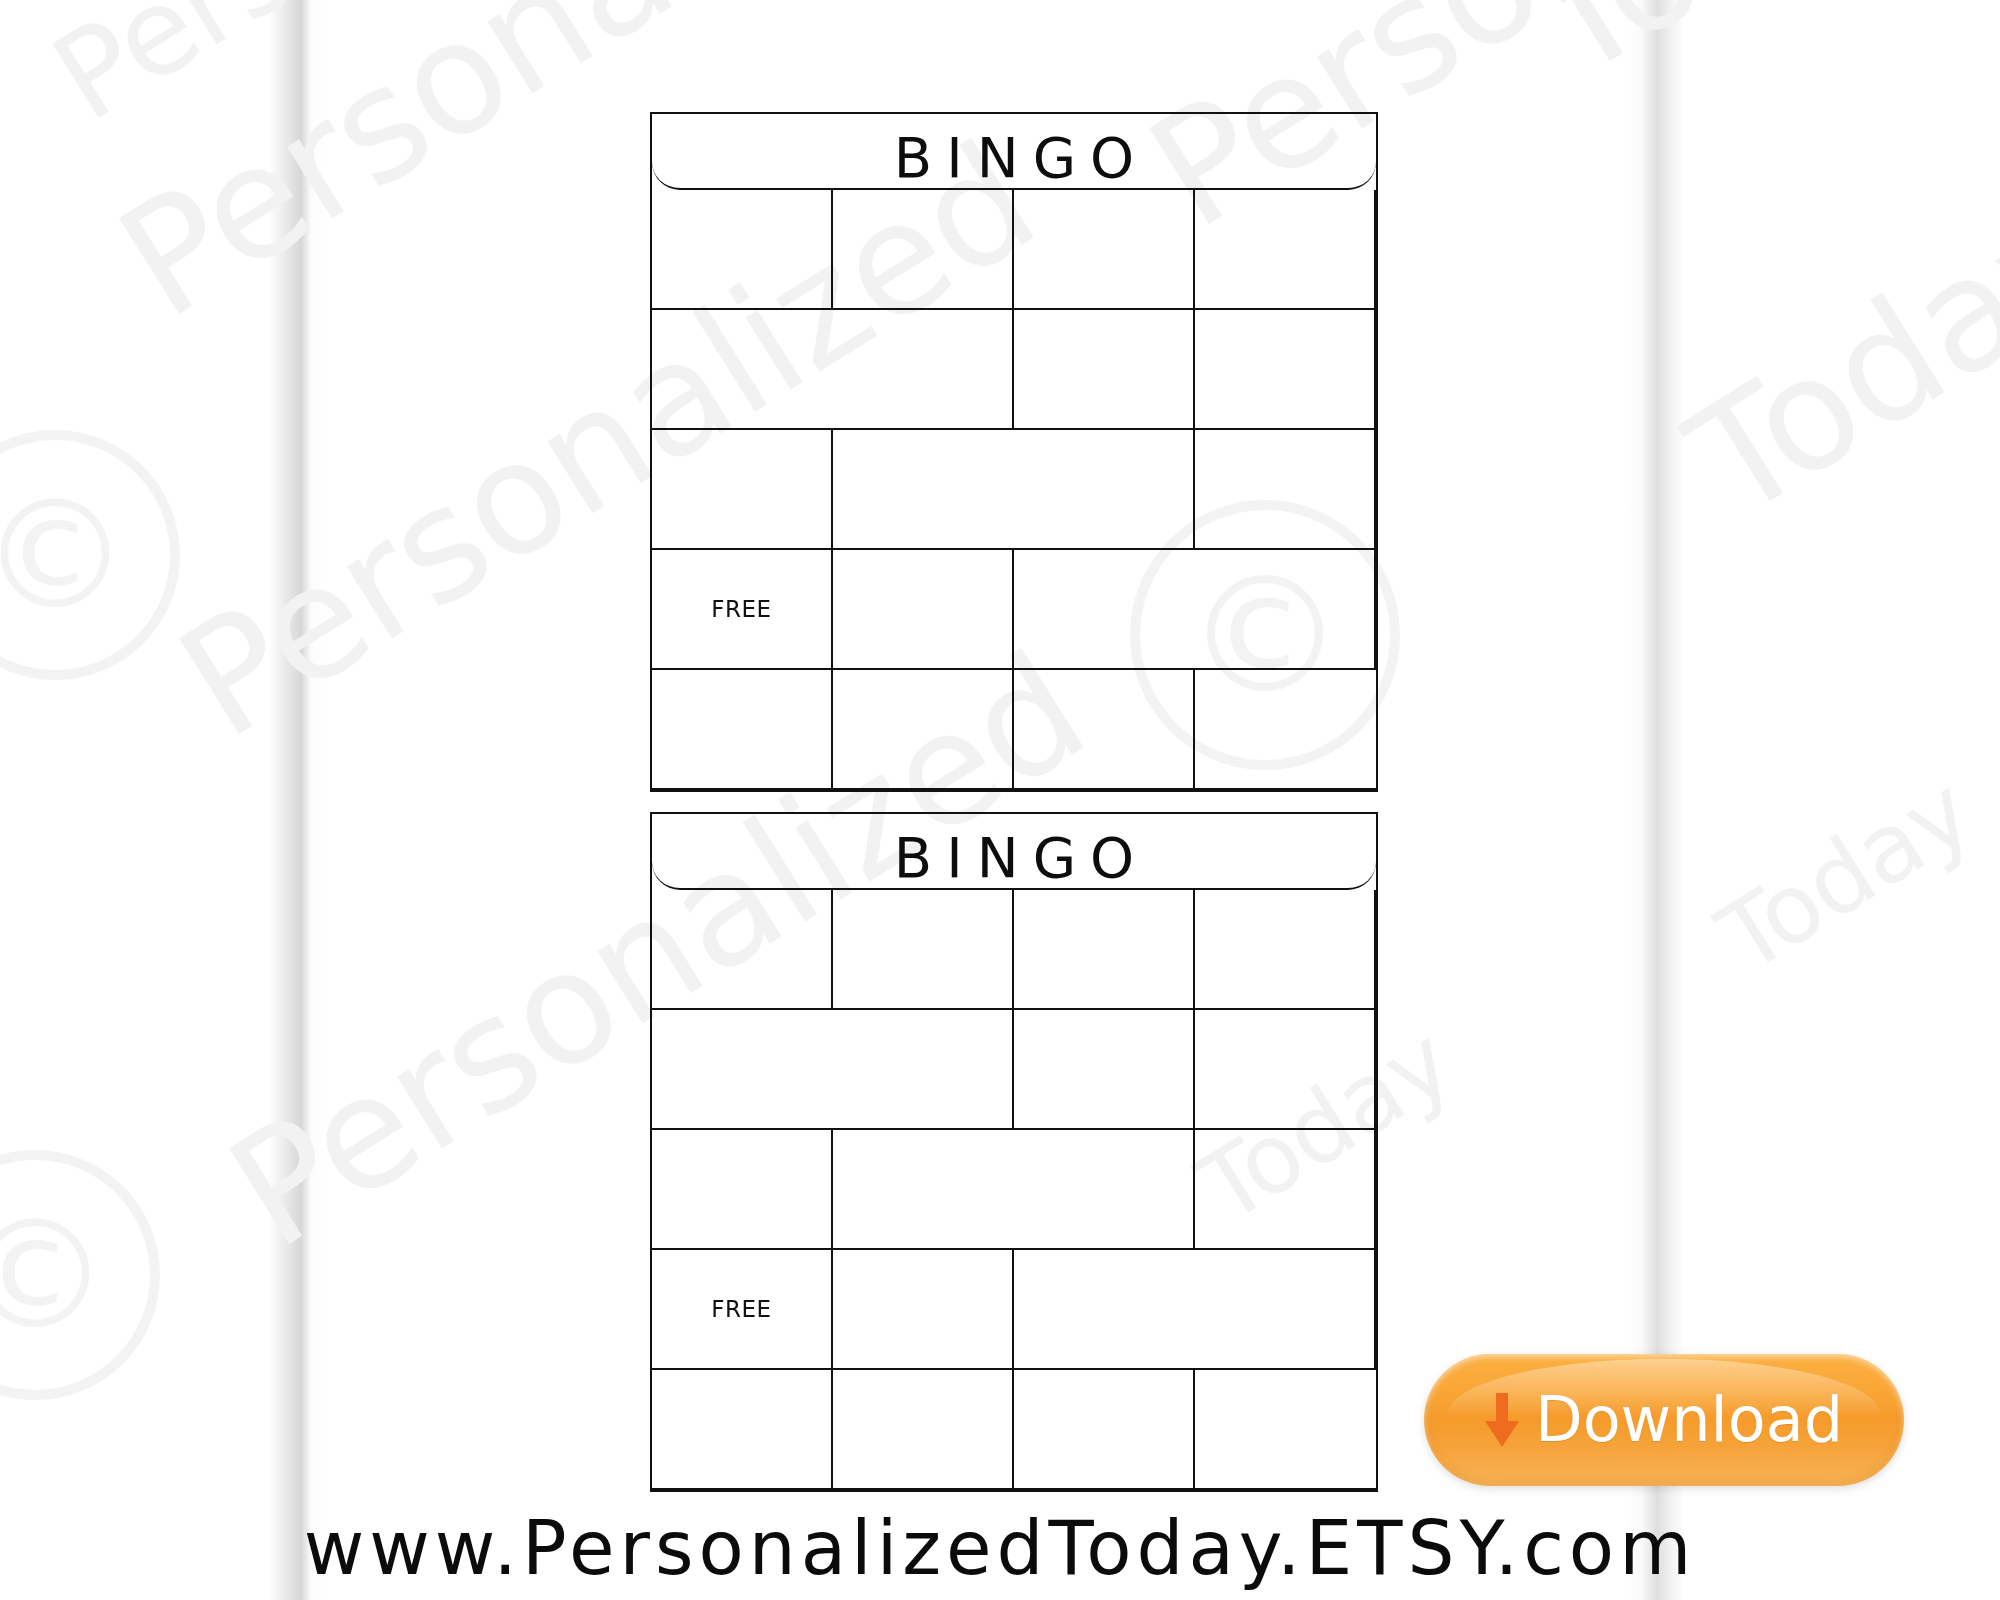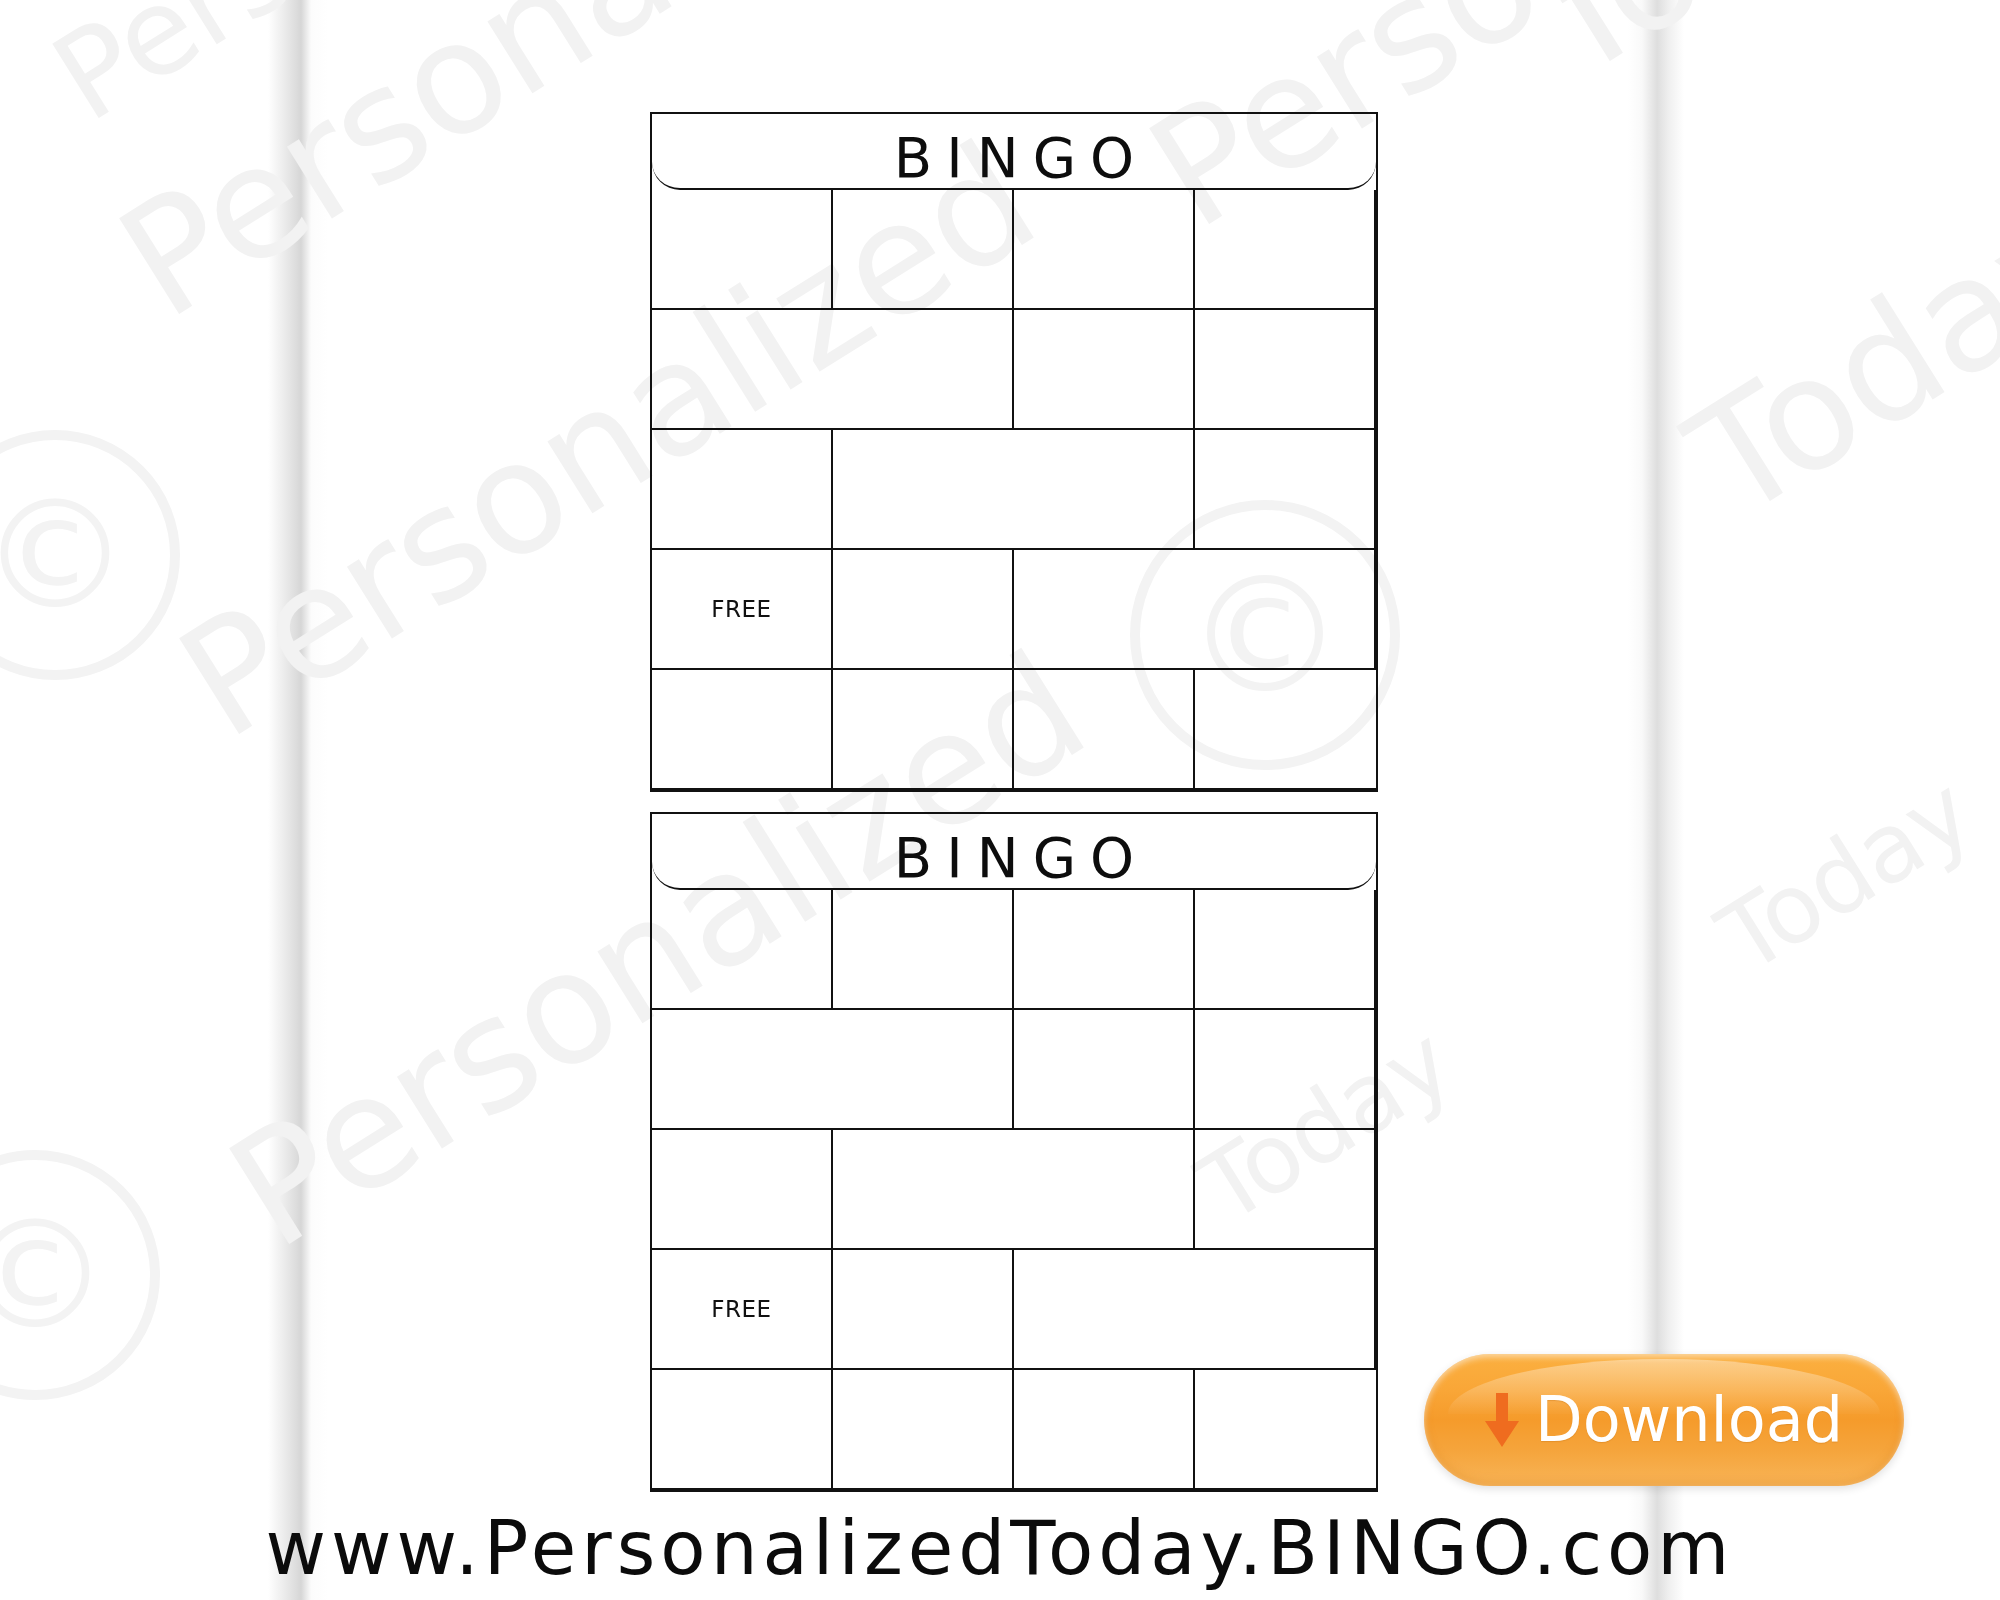--- a/index.html
+++ b/index.html
@@ -302,15 +302,15 @@
 
   <button id="download-button">
     <span class="dl-inner">
       <svg class="dl-arrow" viewBox="0 0 34 54">
         <path d="M11 0 H23 V28 H34 L17 54 L0 28 H11 Z" fill="#ef6c1f"></path>
       </svg>
       <span class="dl-label">Download</span>
     </span>
   </button>
 
-  <div id="footer-url">www.PersonalizedToday.BINGO.com</div>
+  <div id="footer-url">www.PersonalizedToday.ETSY.com</div>
 
 </div>
 
 </body></html>

